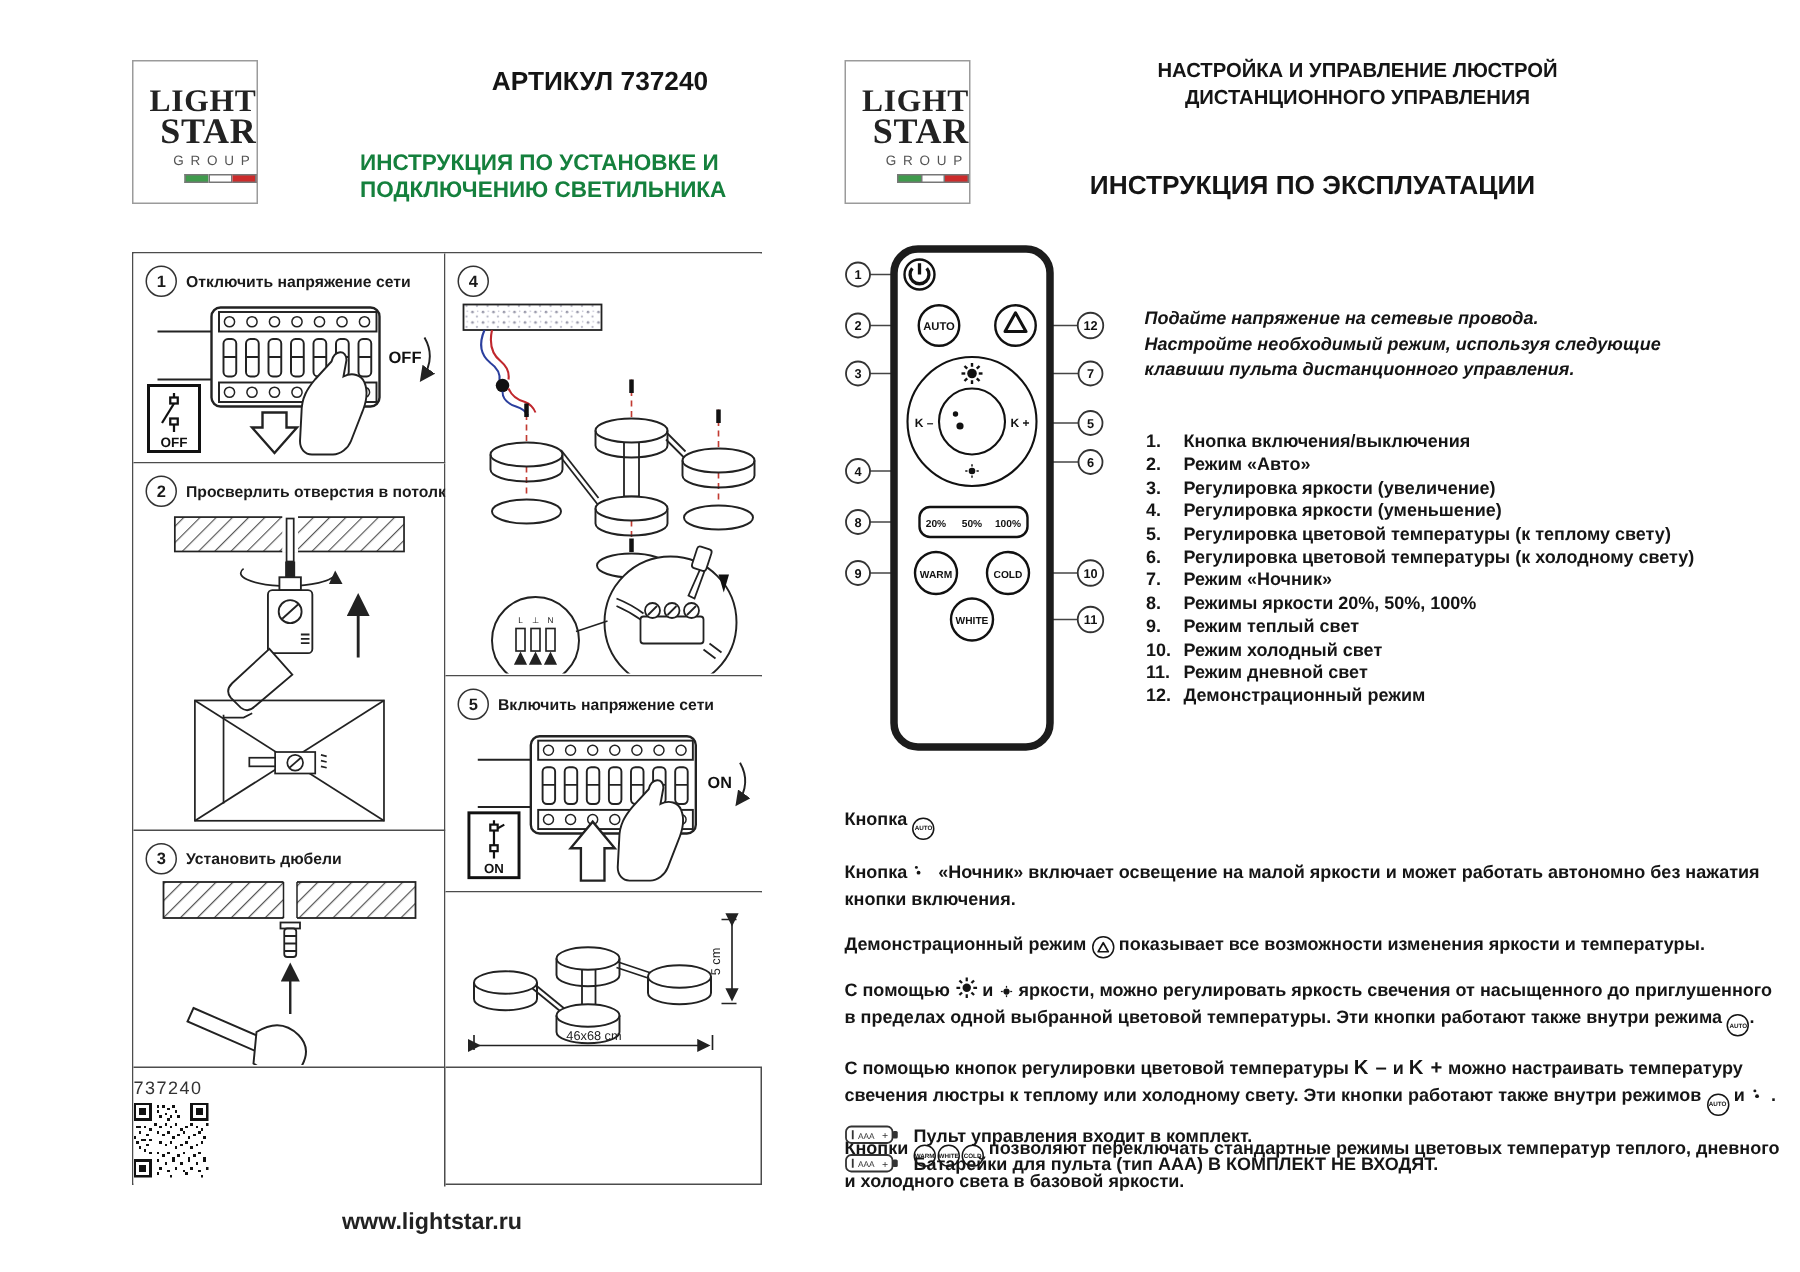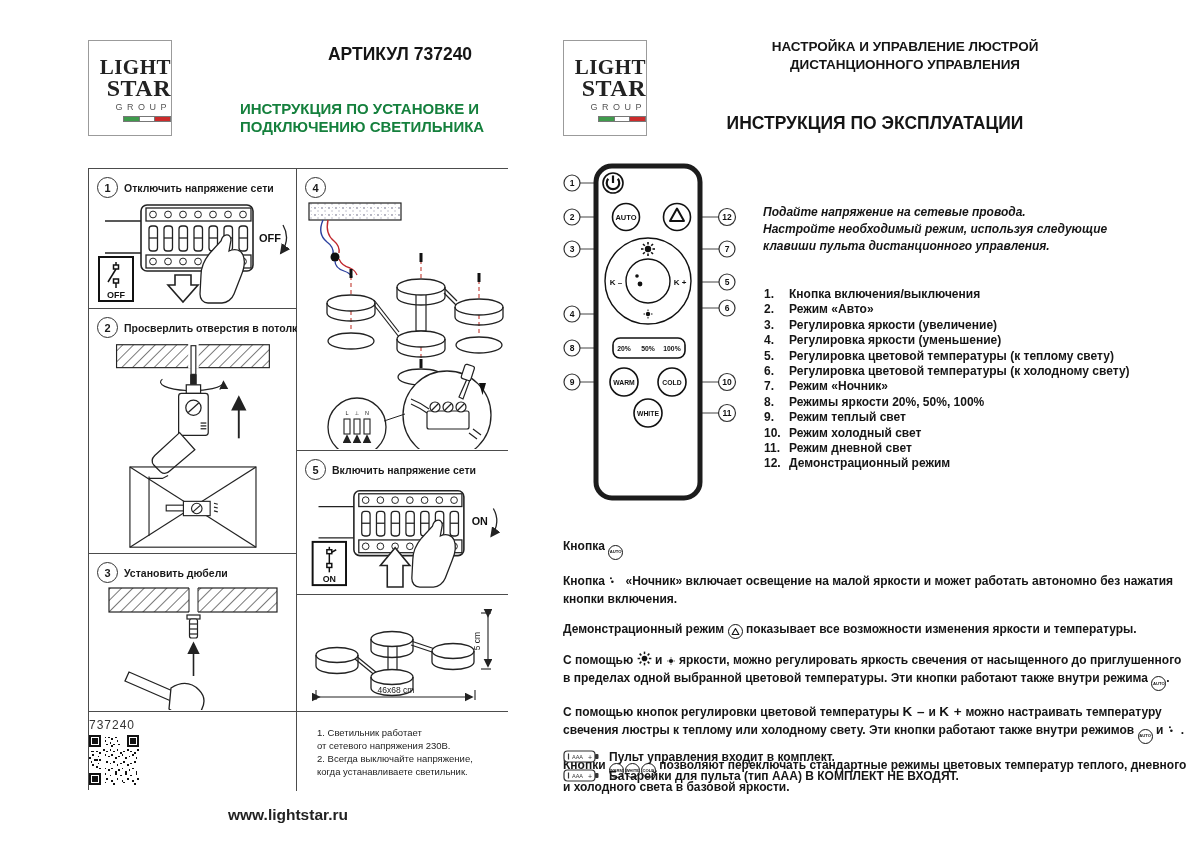--- a/index.html
+++ b/index.html
@@ -412,28 +412,20 @@
         <line x1="20" y1="100" x2="173" y2="100" marker-start="url(#ah)" marker-end="url(#ah)"></line>
         <line x1="182" y1="16" x2="192" y2="16"></line>
           <line x1="182" y1="72" x2="192" y2="72"></line>
         <line x1="189" y1="19" x2="189" y2="69" marker-start="url(#ah)" marker-end="url(#ah)"></line>
       </g>
       <text x="97" y="96" font-size="8.5" text-anchor="middle" fill="#222">46x68 cm</text>
       <text transform="rotate(-90 181 44)" x="181" y="44" font-size="8.5" text-anchor="middle" fill="#222">5 cm</text>
     </svg>
   </div>
 
-  <div class="cell" style="left:208px;top:543px;width:211px;height:79px;">
-    <div class="note-text">
-      <div>1. Светильник работает</div>
-      <div>от сетевого напряжения 230В.</div>
-      <div>2. Всегда выключайте напряжение,</div>
-      <div>когда устанавливаете светильник.</div>
-    </div>
-  </div>
 </div>
 
 <div class="abs footer-url" style="left:228px;top:806px;">www.lightstar.ru</div>
 
 <div class="abs" style="left:563px;top:40px;">
   <div class="logo">
     <div class="l1">LIGHT</div>
     <div class="l2">STAR</div>
     <div class="l3">GROUP</div>
     <div class="flag">

